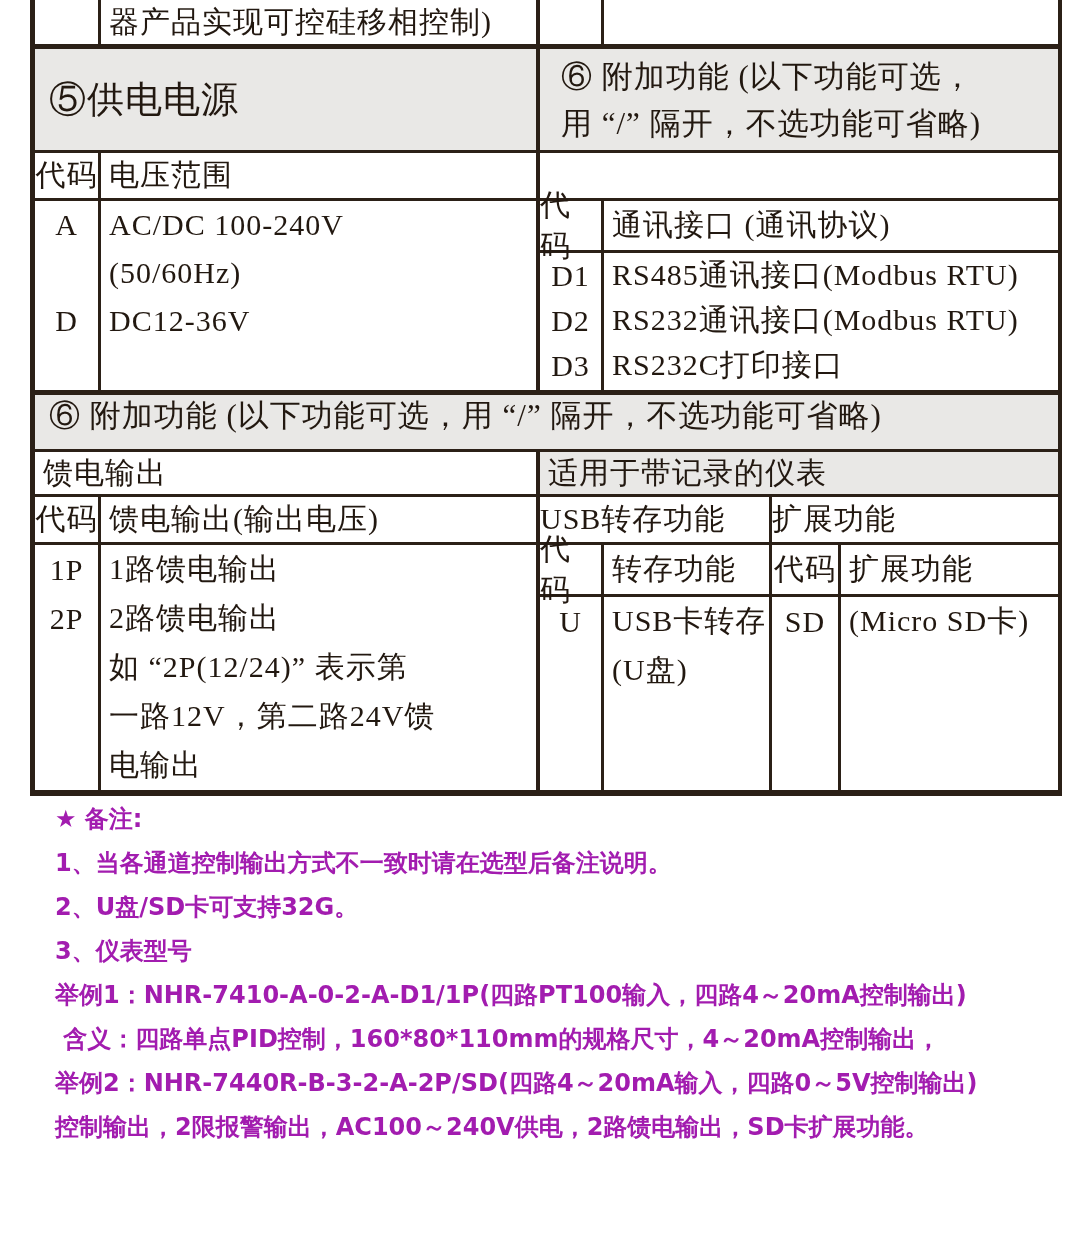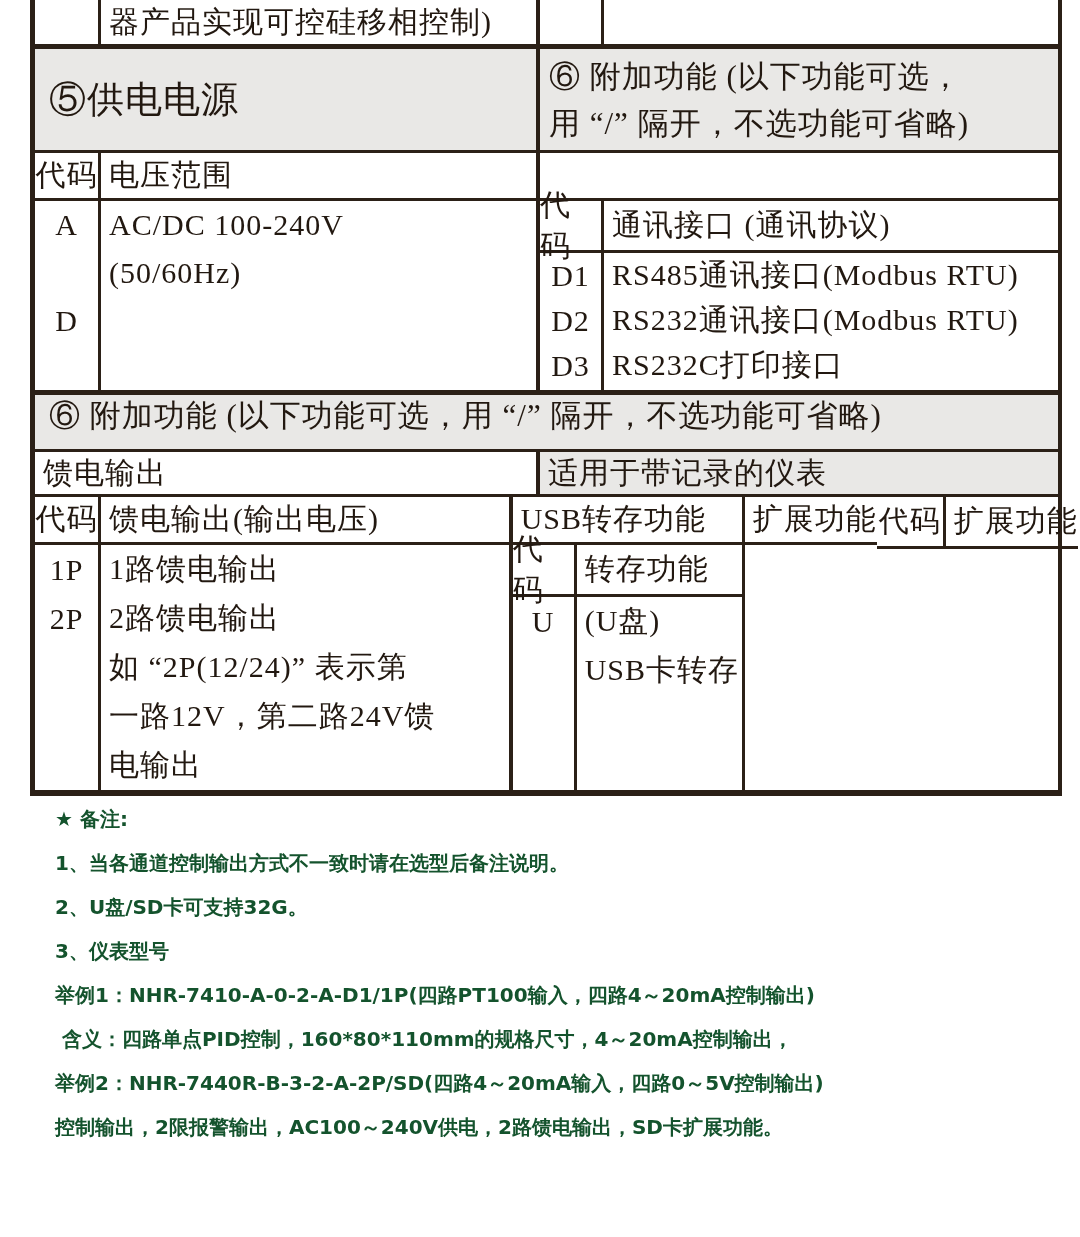--- a/index.html
+++ b/index.html
@@ -49,37 +49,37 @@
   .ln{display:flex;align-items:center;flex-shrink:0}
   .codes .ln{justify-content:center}
   .texts .ln{padding-left:8px}
   .h48 .ln{height:48px}
   .h45 .ln{height:45px}
   .h49 .ln{height:49px}
 
   .colV{display:flex;flex-direction:column}
   .subhdr{height:52px;border-bottom:3px solid var(--bc);display:flex;flex-shrink:0}
   .ttl{height:48px;border-bottom:3px solid var(--bc);display:flex;
-       align-items:center;padding-left:8px;flex-shrink:0}
+       align-items:center;flex-shrink:0}
 
   .sec5{display:flex;align-items:center;padding-left:14px;width:100%;
         font-size:37px}
   .sec6{display:flex;flex-direction:column;justify-content:center;
-        padding-left:9px;font-size:31px;line-height:47px}
+        padding-left:21px;font-size:31px;line-height:47px}
   .greybg{background:var(--hbg)}
 
   .usbcol{width:232px;border-right:3px solid var(--bc);display:flex;
           flex-direction:column;flex-shrink:0}
-  .sdcol{flex:1;display:flex;flex-direction:row}
+  .sdcol{flex:1;display:flex;flex-direction:column}
 
   
   .notes{
     position:absolute;left:55px;top:797px;width:995px;
     font-family:"DejaVu Sans","Liberation Sans",sans-serif;
-    font-size:20px;font-weight:600;color:#14532d;
+    font-size:24px;font-weight:600;color:#a21caf;
   }
   .notes .nline{height:44px;line-height:44px;white-space:pre;overflow:visible}
 </style>
 </head>
 <body>
 
 <div class="sheet">
 
   <div class="spec">
 
@@ -117,20 +117,21 @@
       <div class="hl">
         <div class="colblock h48">
           <div class="codes">
             <div class="ln">A</div>
             <div class="ln"></div>
             <div class="ln">D</div>
           </div>
           <div class="texts">
             <div class="ln">AC/DC 100-240V</div>
             <div class="ln">(50/60Hz)</div>
+            <div class="ln">DC12-36V</div>
           </div>
         </div>
       </div>
       <div class="hr">
         <div class="colV" style="flex:1">
           <div class="subhdr">
             <div class="cc w64">代码</div>
             <div class="tc">通讯接口 (通讯协议)</div>
           </div>
           <div class="colblock h45">
@@ -193,22 +194,22 @@
           <div class="subhdr">
             <div class="cc w64">代码</div>
             <div class="tc">转存功能</div>
           </div>
           <div class="colblock h49">
             <div class="codes w64">
               <div class="ln">U</div>
               <div class="ln"></div>
             </div>
             <div class="texts">
+              <div class="ln">USB卡转存</div>
               <div class="ln">(U盘)</div>
-              <div class="ln">USB卡转存</div>
             </div>
           </div>
         </div>
         <div class="sdcol">
           <div class="ttl">扩展功能</div>
           <div class="subhdr">
             <div class="cc w69">代码</div>
             <div class="tc">扩展功能</div>
           </div>
           <div class="colblock h49">

